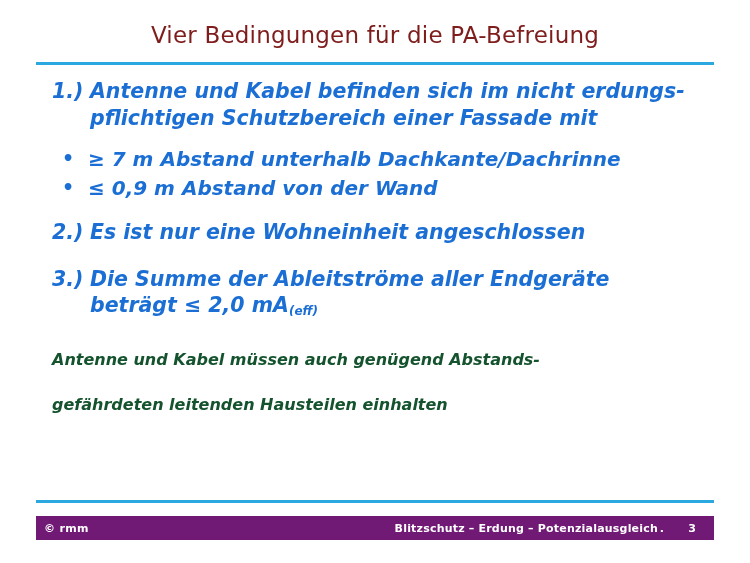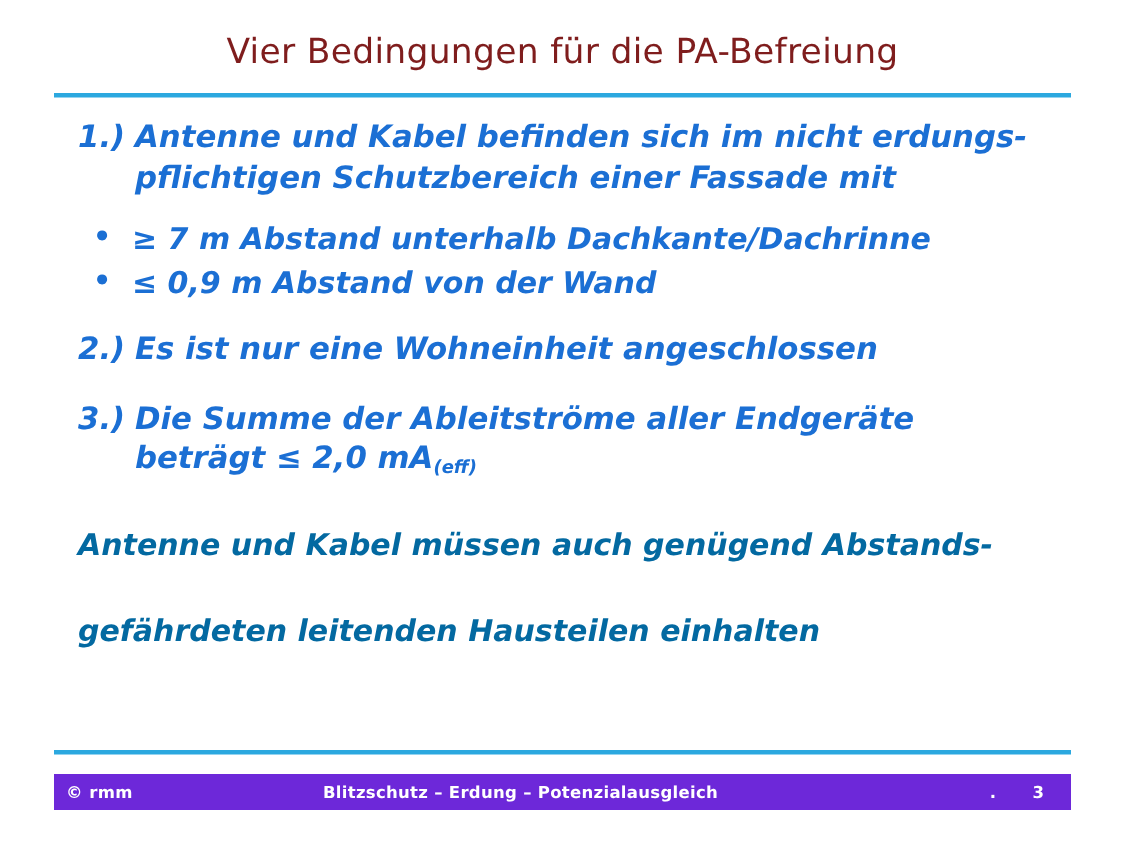--- a/index.html
+++ b/index.html
@@ -91,60 +91,60 @@
   .bullet-item .dot {
     flex: 0 0 auto;
     width: 26px;
     font-size: 19px;
     line-height: 1.32;
   }
   .bullet-item .txt {
     flex: 1 1 auto;
   }
   .closing {
-    color: #0369a1;
+    color: #14532d;
     font-weight: bold;
     font-style: italic;
-    font-size: 20px;
+    font-size: 16px;
     font-family: "DejaVu Sans", sans-serif;
     padding-left: 52px;
     padding-right: 37px;
     line-height: 1.42;
     margin: 0;
   }
   .sub {
     font-size: 12px;
     vertical-align: baseline;
     position: relative;
     top: 3px;
   }
   .footer {
     position: absolute;
     left: 36px;
     top: 516px;
     width: 678px;
     height: 24px;
-    background: #6d28d9;
+    background: #701a75;
     color: #ffffff;
     font-size: 11px;
     font-family: "DejaVu Sans", sans-serif;
     font-weight: bold;
   }
   .footer .copy {
     position: absolute;
     left: 8px;
     top: 6px;
     letter-spacing: 0.3px;
   }
   .footer .center {
     position: absolute;
     left: 0;
     top: 6px;
     width: 622px;
-    text-align: center;
+    text-align: right;
     letter-spacing: 0.2px;
   }
   .footer .dot-mark {
     position: absolute;
     right: 50px;
     top: 6px;
   }
   .footer .pagenum {
     position: absolute;
     right: 18px;

